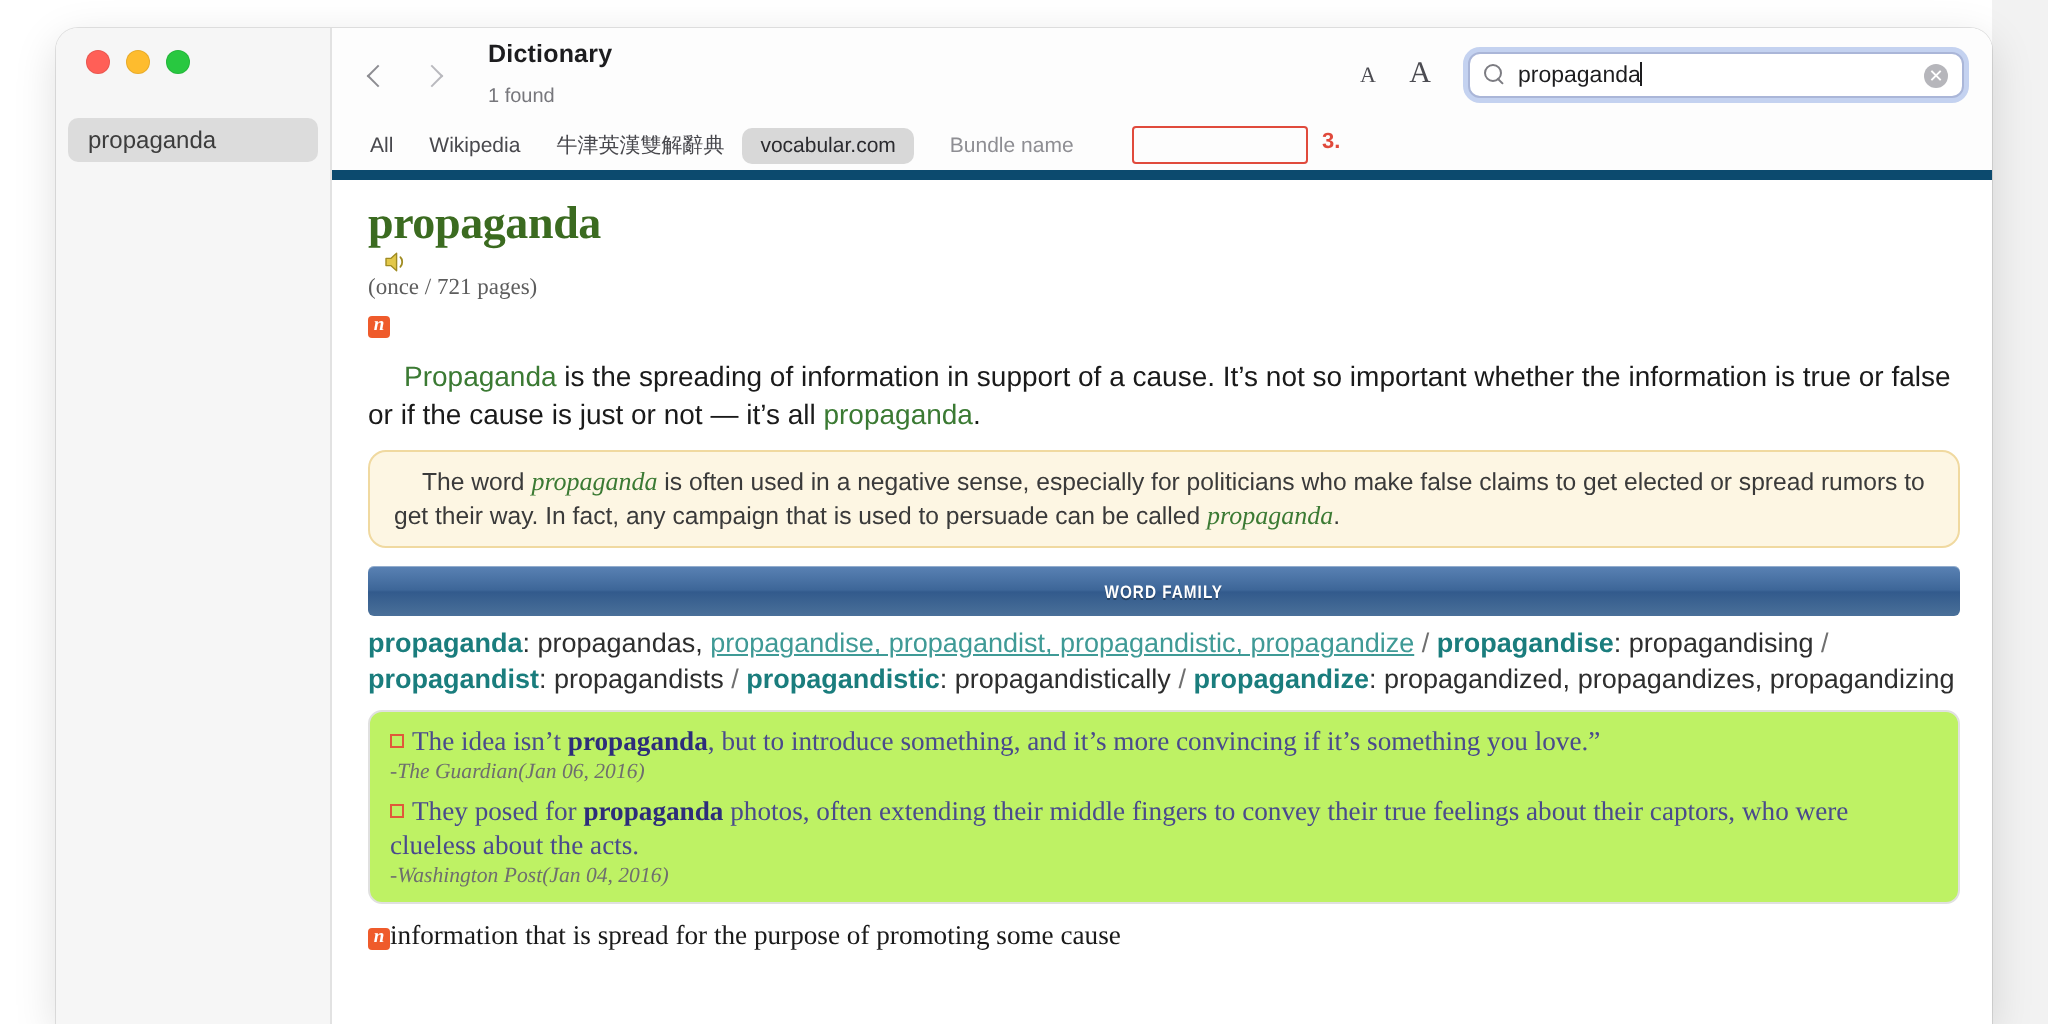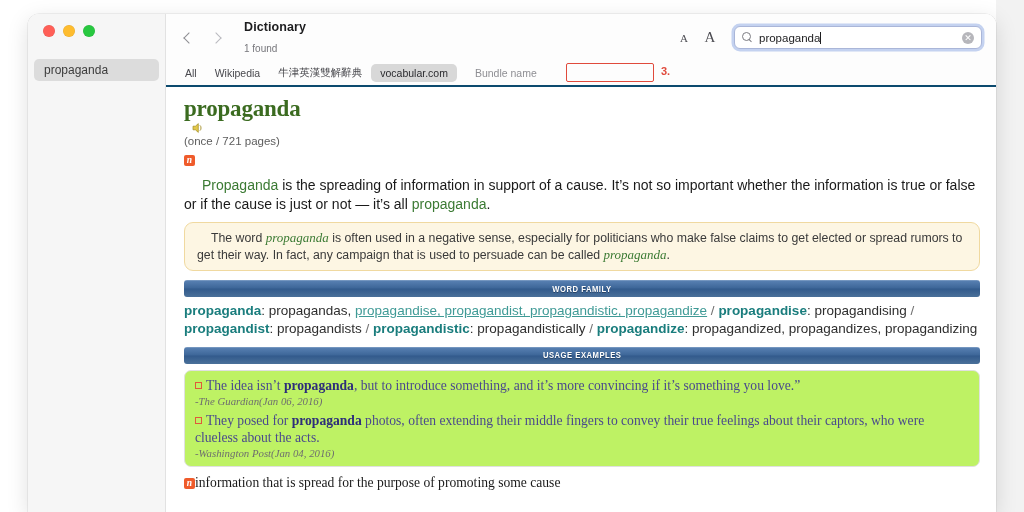--- a/index.html
+++ b/index.html
@@ -237,21 +237,21 @@
   
   #tabrow {
     height: 24px;
     flex: 0 0 24px;
     background: #fdfdfd;
     display: flex;
     align-items: center;
     padding: 0 12px 0 10px;
     gap: 0;
     position: relative;
-    border-bottom: 2px solid #0c4a6e;
+    border-bottom: 5px solid #0c4a6e;
   }
   .tab {
     font-size: 10.5px;
     color: #48484d;
     padding: 3px 9px;
     border-radius: 5px;
     white-space: nowrap;
   }
   .tab.active {
     background: #d8d8d8;
@@ -301,21 +301,21 @@
     letter-spacing: -0.2px;
   }
   .speaker-icon {
     display: block;
     margin: 1px 0 0 8px;
     width: 14px; height: 12px;
     position: relative;
   }
   .speaker-icon svg { display: block; }
   .pagecount {
-    font-family: Liberation Sans, sans-serif;
+    font-family: Liberation Serif, serif;
     font-size: 11.5px;
     color: #5d5d5d;
     margin-top: 1px;
   }
   .pos-badge {
     display: inline-block;
     background: #ef5b2b;
     color: #ffffff;
     font-family: "Liberation Serif", serif;
     font-style: italic;
@@ -354,21 +354,21 @@
   }
   .note-box .ital-grn {
     font-family: "Liberation Serif", serif;
     font-style: italic;
     color: #3b7a33;
     font-size: 13px;
   }
 
   .sec-bar {
     margin-top: 9px;
-    height: 17px;
+    height: 25px;
     border-radius: 3px;
     background: linear-gradient(180deg, #5a82b4 0%, #3d6698 48%, #325a8c 52%, #4a7099 100%);
     box-shadow: inset 0 0.5px 0 rgba(255,255,255,0.35);
     display: flex;
     align-items: center;
     justify-content: center;
   }
   .sec-bar span {
     font-family: "Liberation Sans", sans-serif;
     font-size: 9px;
@@ -514,23 +514,20 @@
         <div class="note-box"><span>The word </span><span class="ital-grn">propaganda</span><span> is often used in a negative sense, especially for politicians who make false claims to get elected or spread rumors to get their way. In fact, any campaign that is used to persuade can be called </span><span class="ital-grn">propaganda</span><span>.</span></div>
 
         <div class="sec-bar">
           <span>WORD FAMILY</span>
         </div>
 
         <div class="family"><b>propaganda</b><span>: propagandas, </span><span class="lnk">propagandise, propagandist, propagandistic, propagandize</span><span class="sep"> / </span><b>propagandise</b><span>:</span>
           <span>propagandising</span><span class="sep"> / </span><b>propagandist</b><span>: propagandists </span><span class="sep">/ </span><b>propagandistic</b><span>: propagandistically </span><span class="sep">/ </span><b>propagandize</b><span>: propagandized,</span>
           <span>propagandizes, propagandizing</span></div>
 
-        <div class="sec-bar">
-          <span>USAGE EXAMPLES</span>
-        </div>
 
         <div class="examples-box">
 
           <div class="ex-item">
             <div class="ex-line"><span class="ex-bullet"></span><span>The idea isn’t </span><b>propaganda</b><span>, but to introduce something, and it’s more convincing if it’s something you love.”</span></div>
             <div class="ex-cite">-The Guardian(Jan 06, 2016)</div>
           </div>
 
           <div class="ex-item">
             <div class="ex-line"><span class="ex-bullet"></span><span>They posed for </span><b>propaganda</b><span> photos, often extending their middle fingers to convey their true feelings about their captors, who were clueless about the acts.</span></div>

